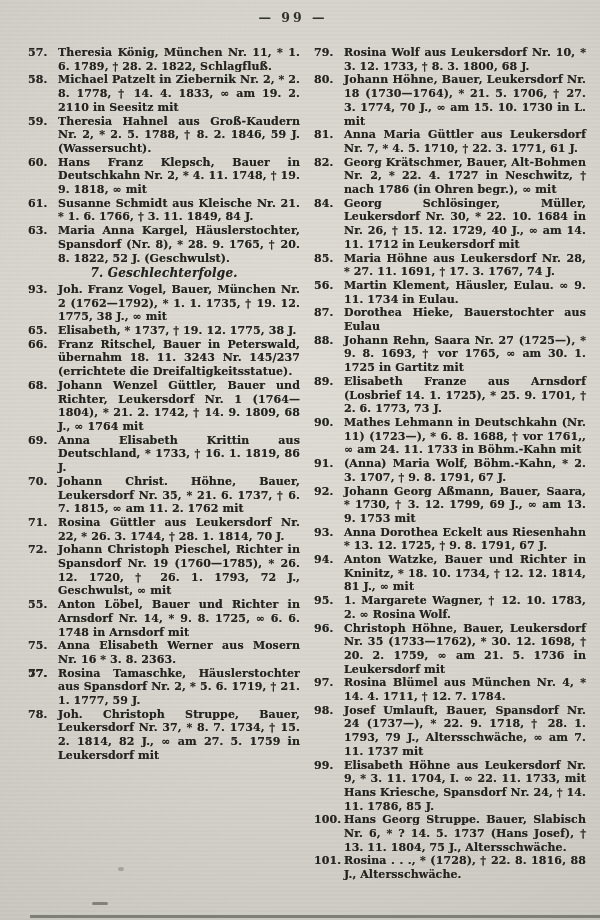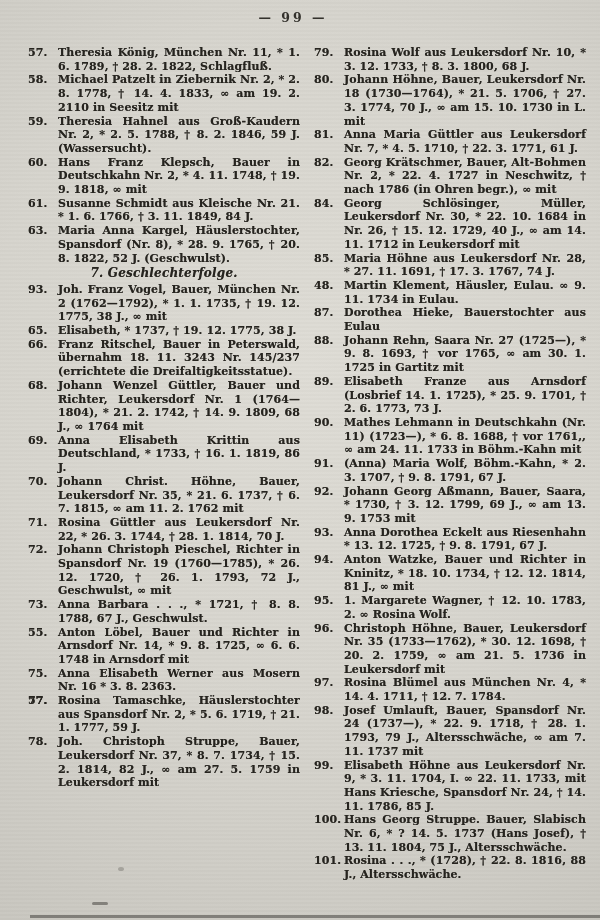--- a/index.html
+++ b/index.html
@@ -64,37 +64,36 @@
       <div class="heading">7. Geschlechterfolge.</div>
       <div>
           <div class="entry"><span class="num">93.</span><span class="txt">Joh. Franz Vogel, Bauer, München Nr. 2 (1762—1792), * 1. 1. 1735, † 19. 12. 1775, 38 J., ∞ mit</span></div>
           <div class="entry"><span class="num">65.</span><span class="txt">Elisabeth, * 1737, † 19. 12. 1775, 38 J.</span></div>
           <div class="entry"><span class="num">66.</span><span class="txt">Franz Ritschel, Bauer in Peterswald, übernahm 18. 11. 3243 Nr. 145/237 (errichtete die Dreifaltigkeitsstatue).</span></div>
           <div class="entry"><span class="num">68.</span><span class="txt">Johann Wenzel Güttler, Bauer und Richter, Leukersdorf Nr. 1 (1764—1804), * 21. 2. 1742, † 14. 9. 1809, 68 J., ∞ 1764 mit</span></div>
           <div class="entry"><span class="num">69.</span><span class="txt">Anna Elisabeth Krittin aus Deutschland, * 1733, † 16. 1. 1819, 86 J.</span></div>
           <div class="entry"><span class="num">70.</span><span class="txt">Johann Christ. Höhne, Bauer, Leukersdorf Nr. 35, * 21. 6. 1737, † 6. 7. 1815, ∞ am 11. 2. 1762 mit</span></div>
           <div class="entry"><span class="num">71.</span><span class="txt">Rosina Güttler aus Leukersdorf Nr. 22, * 26. 3. 1744, † 28. 1. 1814, 70 J.</span></div>
           <div class="entry"><span class="num">72.</span><span class="txt">Johann Christoph Pieschel, Richter in Spansdorf Nr. 19 (1760—1785), * 26. 12. 1720, † 26. 1. 1793, 72 J., Geschwulst, ∞ mit</span></div>
-          <div class="entry"><span class="num">73.</span><span class="txt">Anna Barbara . . ., * 1721, † 8. 8. 1788, 67 J., Geschwulst.</span></div>
           <div class="entry"><span class="num">55.</span><span class="txt">Anton Löbel, Bauer und Richter in Arnsdorf Nr. 14, * 9. 8. 1725, ∞ 6. 6. 1748 in Arnsdorf mit</span></div>
           <div class="entry"><span class="num">75.</span><span class="txt">Anna Elisabeth Werner aus Mosern Nr. 16 * 3. 8. 2363.</span></div>
           <div class="entry"><span class="num">57.</span></div>
           <div class="entry"><span class="num">77.</span><span class="txt">Rosina Tamaschke, Häuslerstochter aus Spansdorf Nr. 2, * 5. 6. 1719, † 21. 1. 1777, 59 J.</span></div>
           <div class="entry"><span class="num">78.</span><span class="txt">Joh. Christoph Struppe, Bauer, Leukersdorf Nr. 37, * 8. 7. 1734, † 15. 2. 1814, 82 J., ∞ am 27. 5. 1759 in Leukersdorf mit</span></div>
         </div>
     </div>
     <div class="col">
       <div>
           <div class="entry"><span class="num">79.</span><span class="txt">Rosina Wolf aus Leukersdorf Nr. 10, * 3. 12. 1733, † 8. 3. 1800, 68 J.</span></div>
           <div class="entry"><span class="num">80.</span><span class="txt">Johann Höhne, Bauer, Leukersdorf Nr. 18 (1730—1764), * 21. 5. 1706, † 27. 3. 1774, 70 J., ∞ am 15. 10. 1730 in L. mit</span></div>
           <div class="entry"><span class="num">81.</span><span class="txt">Anna Maria Güttler aus Leukersdorf Nr. 7, * 4. 5. 1710, † 22. 3. 1771, 61 J.</span></div>
           <div class="entry"><span class="num">82.</span><span class="txt">Georg Krätschmer, Bauer, Alt-Bohmen Nr. 2, * 22. 4. 1727 in Neschwitz, † nach 1786 (in Ohren begr.), ∞ mit</span></div>
           <div class="entry"><span class="num">84.</span><span class="txt">Georg Schlösinger, Müller, Leukersdorf Nr. 30, * 22. 10. 1684 in Nr. 26, † 15. 12. 1729, 40 J., ∞ am 14. 11. 1712 in Leukersdorf mit</span></div>
           <div class="entry"><span class="num">85.</span><span class="txt">Maria Höhne aus Leukersdorf Nr. 28, * 27. 11. 1691, † 17. 3. 1767, 74 J.</span></div>
-          <div class="entry"><span class="num">48.</span><span class="txt">Martin Klement, Häusler, Eulau. ∞ 9. 11. 1734 in Eulau.</span></div>
+          <div class="entry"><span class="num">56.</span><span class="txt">Martin Klement, Häusler, Eulau. ∞ 9. 11. 1734 in Eulau.</span></div>
           <div class="entry"><span class="num">87.</span><span class="txt">Dorothea Hieke, Bauerstochter aus Eulau</span></div>
           <div class="entry"><span class="num">88.</span><span class="txt">Johann Rehn, Saara Nr. 27 (1725—), * 9. 8. 1693, † vor 1765, ∞ am 30. 1. 1725 in Gartitz mit</span></div>
           <div class="entry"><span class="num">89.</span><span class="txt">Elisabeth Franze aus Arnsdorf (Losbrief 14. 1. 1725), * 25. 9. 1701, † 2. 6. 1773, 73 J.</span></div>
           <div class="entry"><span class="num">90.</span><span class="txt">Mathes Lehmann in Deutschkahn (Nr. 11) (1723—), * 6. 8. 1688, † vor 1761,, ∞ am 24. 11. 1733 in Böhm.-Kahn mit</span></div>
           <div class="entry"><span class="num">91.</span><span class="txt">(Anna) Maria Wolf, Böhm.-Kahn, * 2. 3. 1707, † 9. 8. 1791, 67 J.</span></div>
           <div class="entry"><span class="num">92.</span><span class="txt">Johann Georg Aßmann, Bauer, Saara, * 1730, † 3. 12. 1799, 69 J., ∞ am 13. 9. 1753 mit</span></div>
           <div class="entry"><span class="num">93.</span><span class="txt">Anna Dorothea Eckelt aus Riesenhahn * 13. 12. 1725, † 9. 8. 1791, 67 J.</span></div>
           <div class="entry"><span class="num">94.</span><span class="txt">Anton Watzke, Bauer und Richter in Kninitz, * 18. 10. 1734, † 12. 12. 1814, 81 J., ∞ mit</span></div>
           <div class="entry"><span class="num">95.</span><span class="txt">1. Margarete Wagner, † 12. 10. 1783, 2. ∞ Rosina Wolf.</span></div>
           <div class="entry"><span class="num">96.</span><span class="txt">Christoph Höhne, Bauer, Leukersdorf Nr. 35 (1733—1762), * 30. 12. 1698, † 20. 2. 1759, ∞ am 21. 5. 1736 in Leukersdorf mit</span></div>

